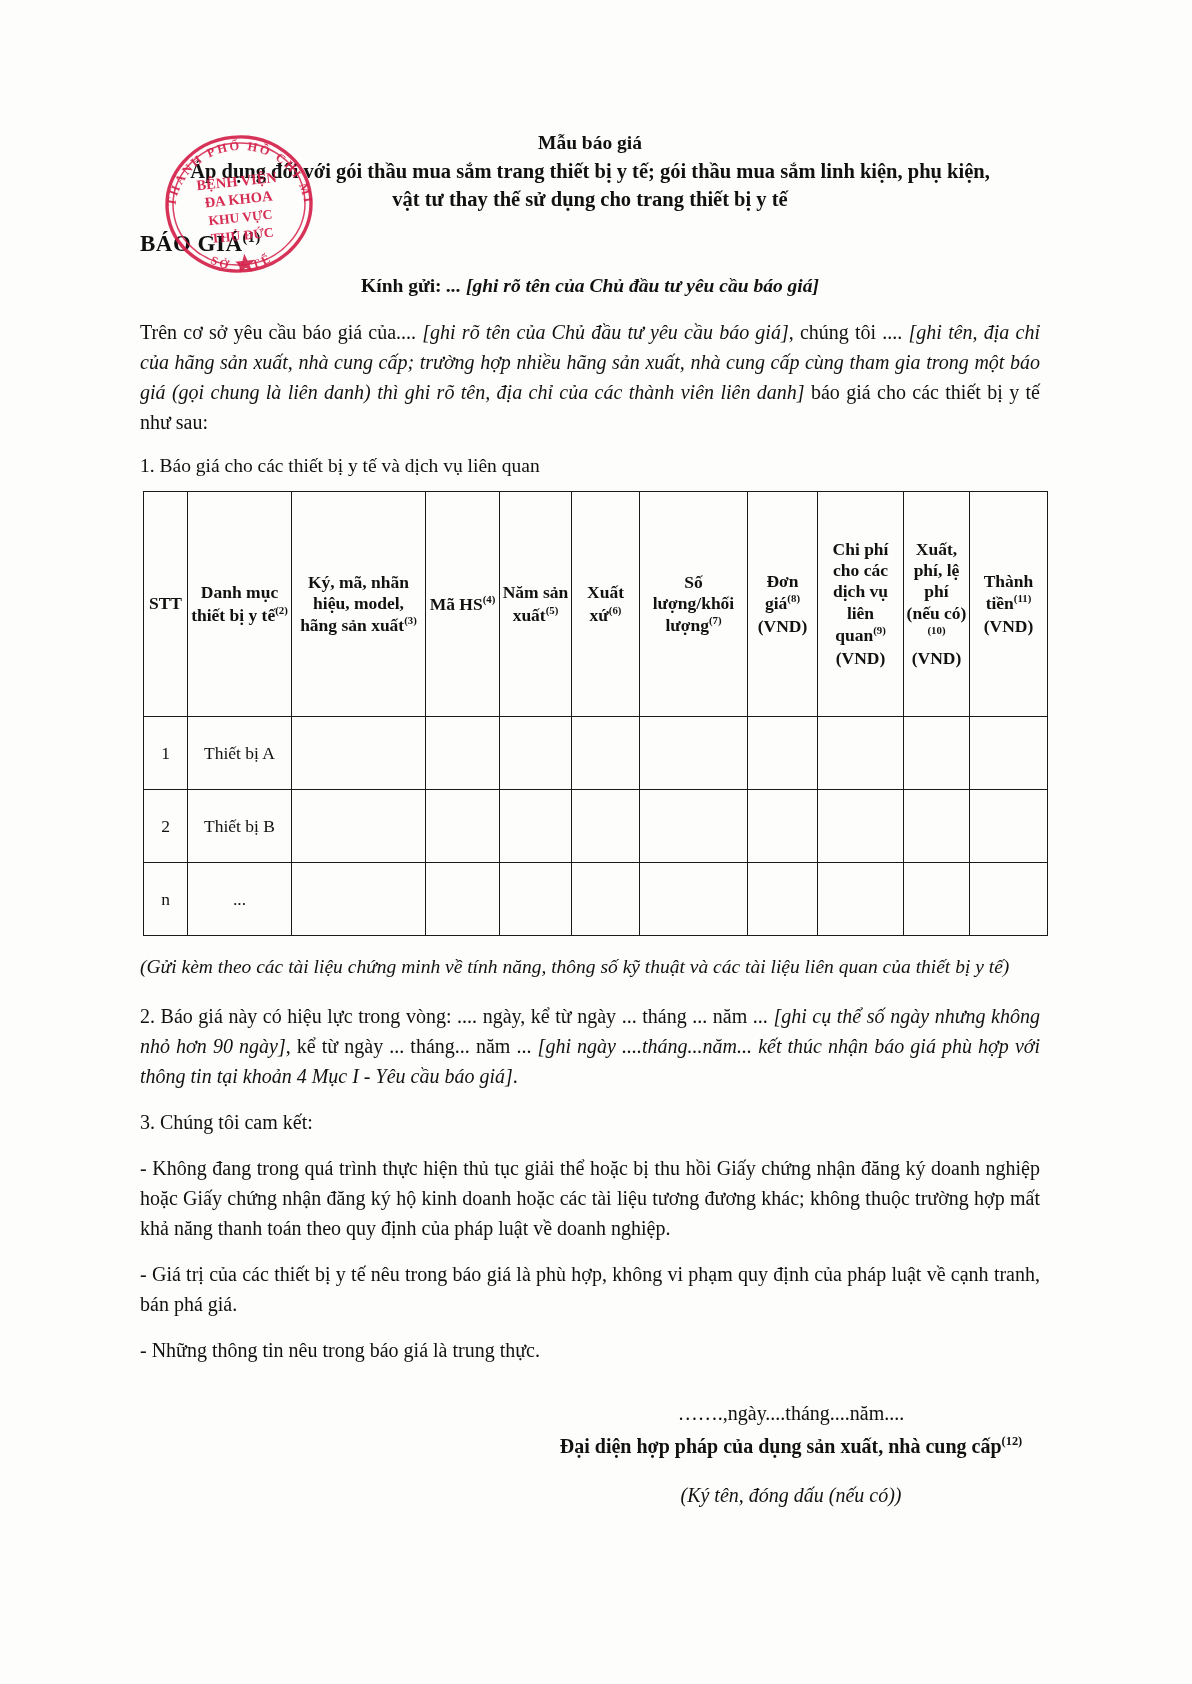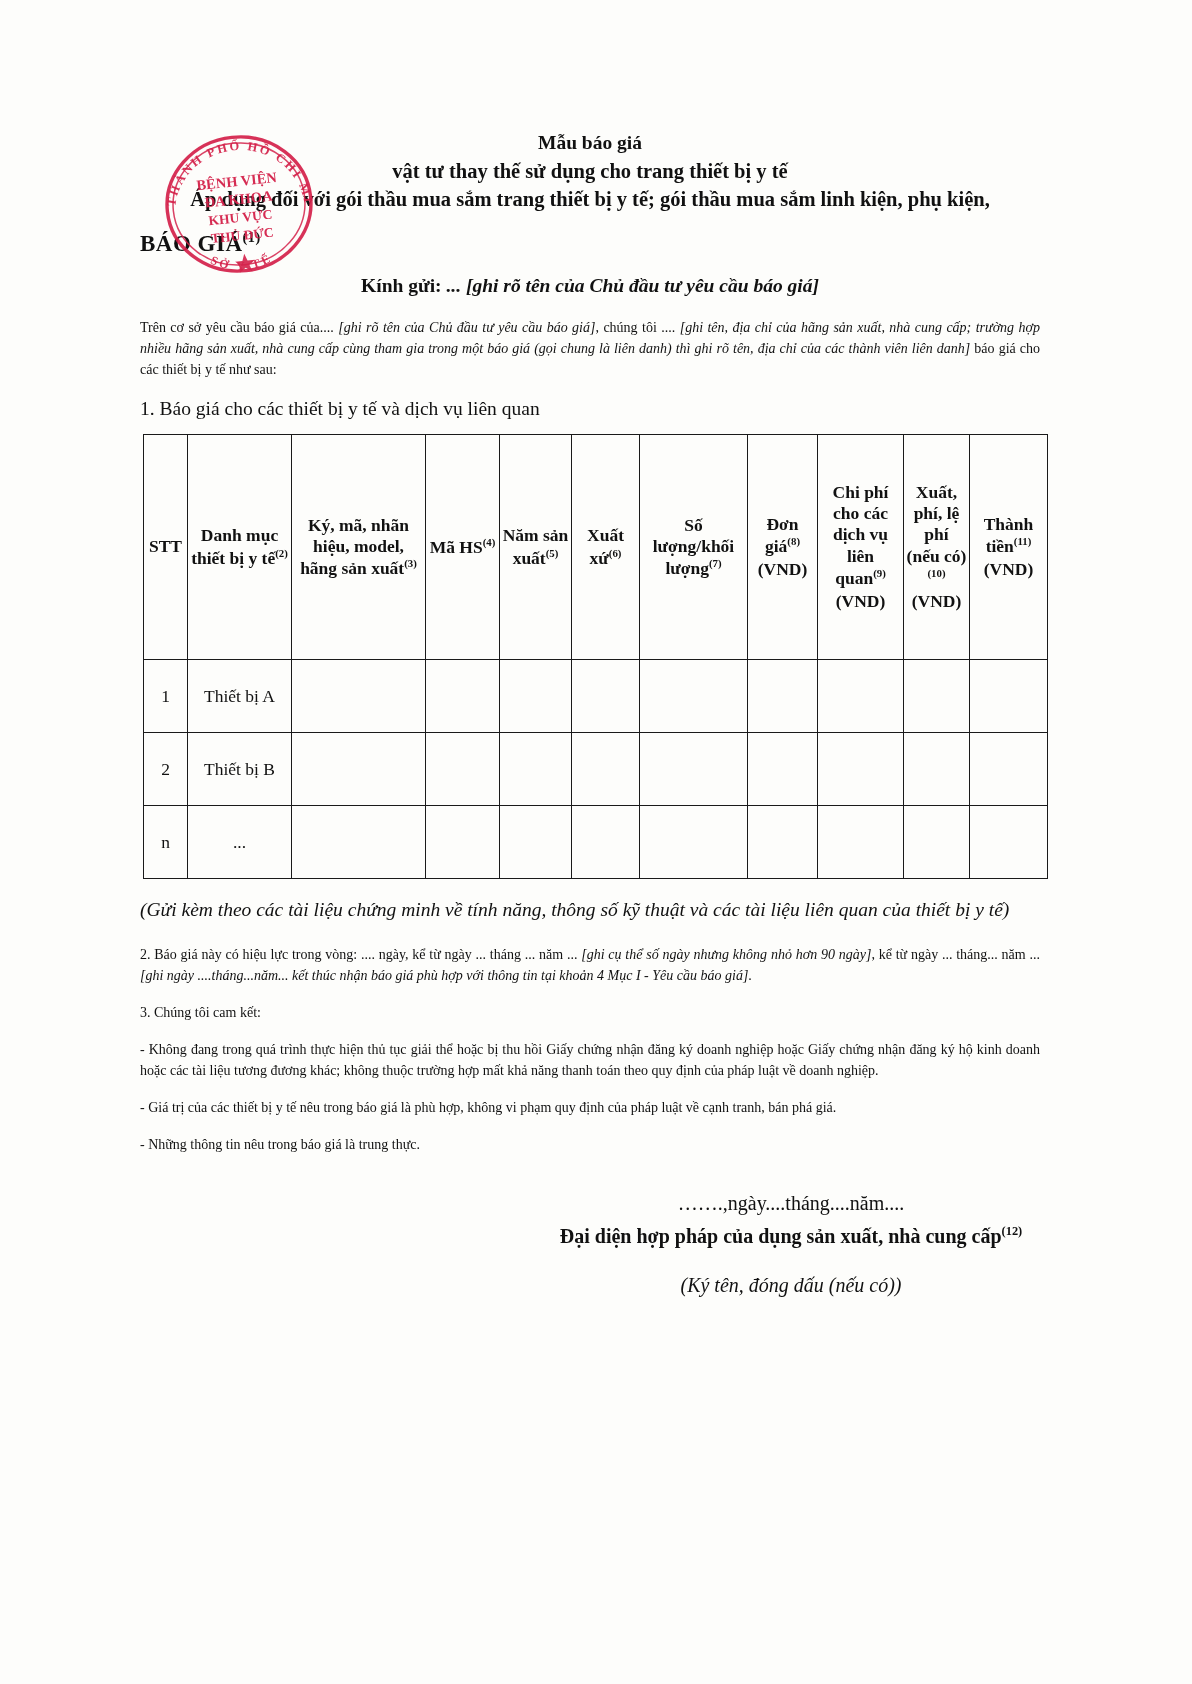--- a/index.html
+++ b/index.html
@@ -61,21 +61,21 @@
     margin-top: 18px;
     font-size: 19.5px;
     font-weight: bold;
   }
   .kinh-gui .ital {
     font-style: italic;
   }
 
   
   p.para {
-    font-size: 14px;
+    font-size: 20px;
     line-height: 1.5;
     text-align: justify;
     margin: 16px 0 0 0;
   }
   p.para.first { text-indent: 0; margin-top: 20px; }
   .ital { font-style: italic; }
 
   .sec-head {
     font-size: 19.5px;
     margin: 18px 0 0 0;
@@ -156,22 +156,22 @@
         <text x="89" y="112" text-anchor="middle" font-family="'Liberation Serif', serif" font-size="13.5" font-weight="bold" fill="#d4214a" opacity="0.95">THỦ ĐỨC</text>
         <polygon points="89,126 91.6,133 99,133 93,137.5 95.4,144.5 89,140 82.6,144.5 85,137.5 79,133 86.4,133" fill="#d4214a" opacity="0.9"></polygon>
       </g>
     </svg>
   </div>
 
   <div class="content">
 
     <div class="title-block">
       <div class="title-line1">Mẫu báo giá</div>
+      <div class="title-line2">Áp dụng đối với gói thầu mua sắm trang thiết bị y tế; gói thầu mua sắm linh kiện, phụ kiện,</div>
       <div class="title-line2">vật tư thay thế sử dụng cho trang thiết bị y tế</div>
-      <div class="title-line2">Áp dụng đối với gói thầu mua sắm trang thiết bị y tế; gói thầu mua sắm linh kiện, phụ kiện,</div>
     </div>
 
     <div class="doc-title"><span>BÁO GIÁ</span><span class="sup">(1)</span></div>
 
     <div class="kinh-gui"><span>Kính gửi:</span> <span class="ital">... [ghi rõ tên của Chủ đầu tư yêu cầu báo giá]</span></div>
 
     <p class="para first"><span>Trên cơ sở yêu cầu báo giá của....</span> <span class="ital">[ghi rõ tên của Chủ đầu tư yêu cầu báo giá]</span><span>, chúng tôi ....</span> <span class="ital">[ghi tên, địa chỉ của hãng sản xuất, nhà cung cấp; trường hợp nhiều hãng sản xuất, nhà cung cấp cùng tham gia trong một báo giá (gọi chung là liên danh) thì ghi rõ tên, địa chỉ của các thành viên liên danh]</span><span> báo giá cho các thiết bị y tế như sau:</span></p>
 
     <p class="sec-head">1. Báo giá cho các thiết bị y tế và dịch vụ liên quan</p>
 

